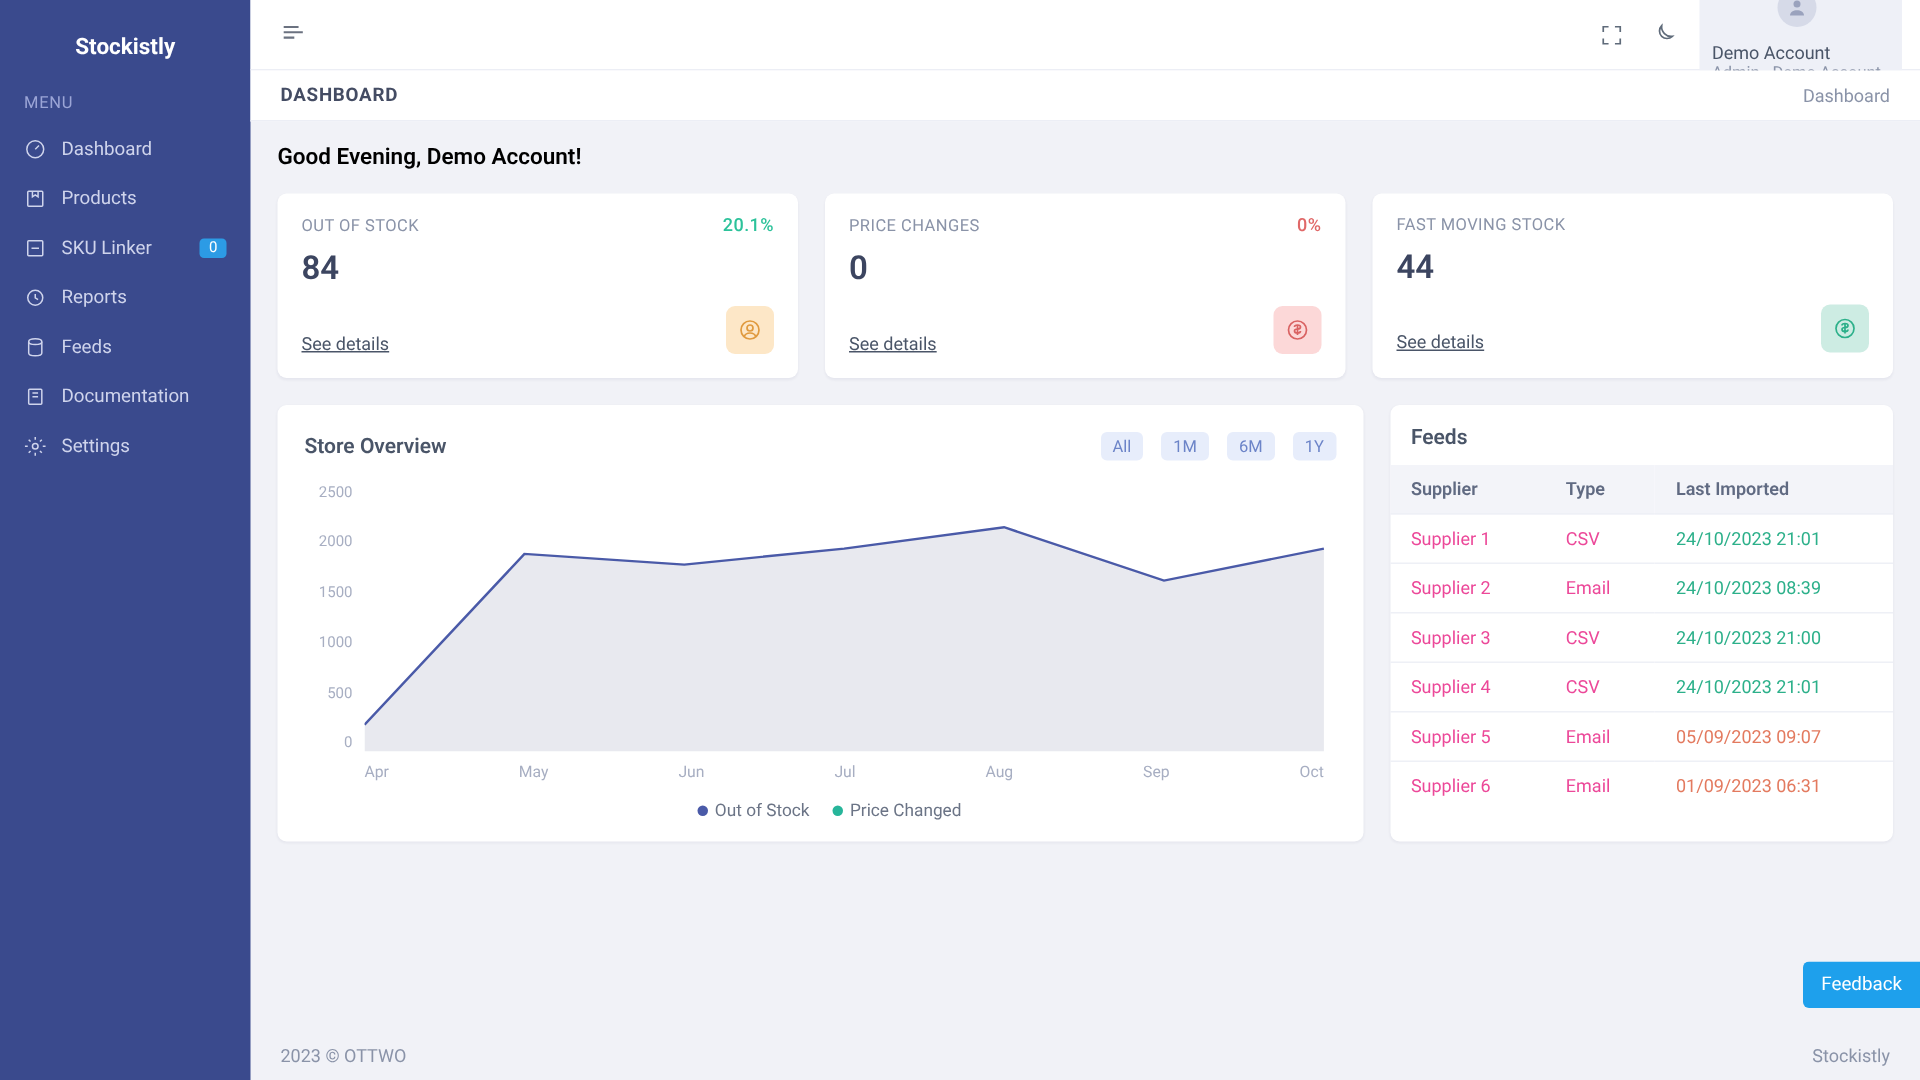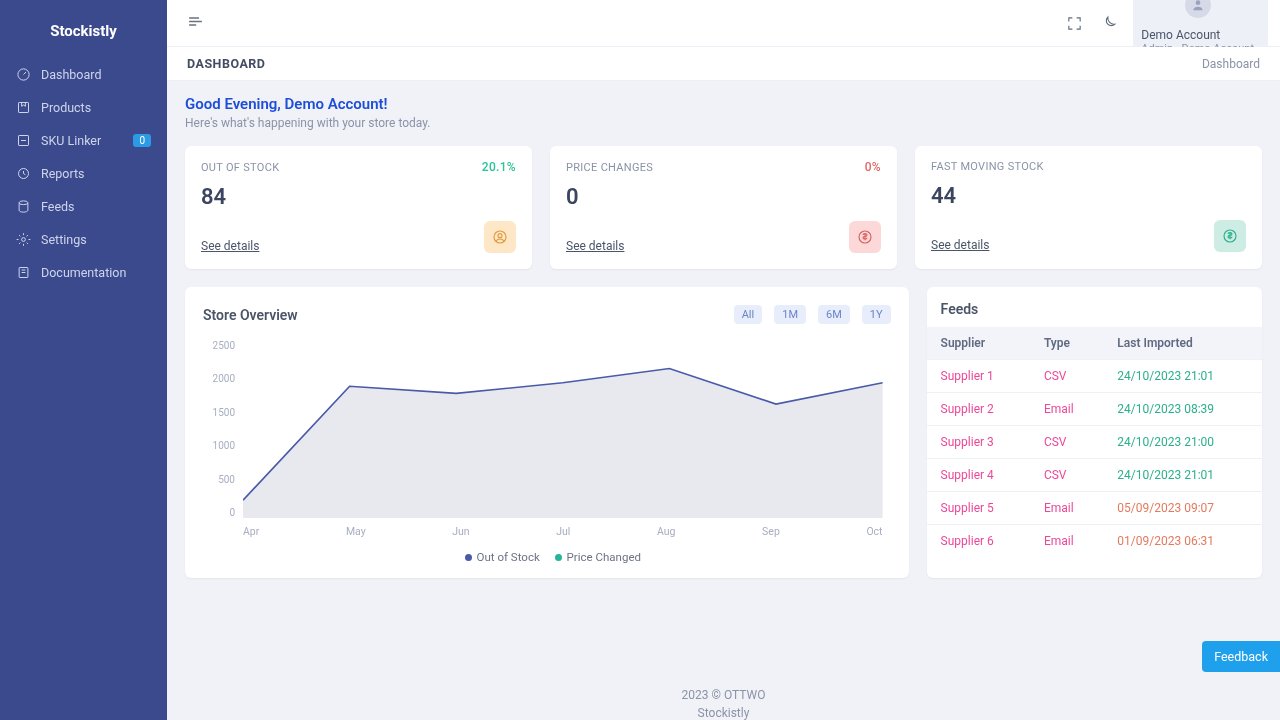--- a/index.html
+++ b/index.html
@@ -24,21 +24,21 @@
   .avatar{width:26px;height:26px;border-radius:50%;background:#d6dae8;display:flex;align-items:center;justify-content:center;}
   .avatar svg{width:14px;height:14px;fill:#9aa2bd;}
   .acc-txt .t1{font-size:12px;color:#4a5568;}
   .acc-txt .t2{font-size:11px;color:#8a93a8;}
   
   .page-strip{height:34px;background:#fff;display:flex;align-items:center;padding:0 20px;border-bottom:1px solid #eceef5;}
   .page-strip .title{font-weight:700;letter-spacing:.5px;font-size:12.5px;color:#444c63;}
   .page-strip .crumb{margin-left:auto;font-size:12px;color:#8a93a8;}
   
   .content{padding:14px 18px 0;flex:1;overflow:hidden;position:relative;}
-  .greet h2{font-size:15px;font-weight:600;color:#1d4ed8;}
+  .greet h2{font-size:15px;font-weight:600;color:#000000;}
   .greet p{font-size:12px;color:#8a93a8;margin-top:3px;}
   .cards{display:flex;gap:18px;margin-top:16px;}
   .card{flex:1;background:#fff;border-radius:6px;padding:14px 16px 16px;box-shadow:0 1px 2px rgba(30,40,80,.06);position:relative;}
   .card-head{display:flex;justify-content:space-between;align-items:center;font-size:11px;letter-spacing:.3px;color:#8a93a8;}
   .card-head .pct{font-size:12px;font-weight:500;}
   .pct.green{color:#2cc29a;}
   .pct.red{color:#e06868;}
   .card-val{font-size:22px;font-weight:600;color:#3c4560;margin-top:10px;}
   .card-foot{display:flex;justify-content:space-between;align-items:flex-end;margin-top:12px;}
   .see{font-size:12px;color:#4a5568;text-decoration:underline;cursor:pointer;}
@@ -66,31 +66,32 @@
   .legend .dot.a{background:#4a5aa8;}
   .legend .dot.b{background:#27b59a;}
   
   .feeds-title{font-size:14px;font-weight:600;color:#4a5568;padding:0 14px 10px;}
   table{width:100%;border-collapse:collapse;font-size:12px;}
   thead th{background:#f3f4f9;text-align:left;padding:9px 14px;color:#606a82;font-weight:600;font-size:12px;}
   tbody td{padding:9px 14px;border-top:1px solid #eef0f6;color:#ec4899;}
   td.date.ok{color:#2cb08a;}
   td.date.stale{color:#e37a5f;}
   
-  .footer{height:32px;display:flex;align-items:center;padding:0 20px;font-size:12px;color:#8a93a8;margin-top:auto;flex-direction:column;}
+  .footer{height:32px;display:flex;align-items:center;padding:0 20px;font-size:12px;color:#8a93a8;margin-top:auto;}
   .footer .sp{flex:1;}
   
   .feedback{position:fixed;right:0;bottom:48px;background:#1ea0ec;color:#fff;font-size:12.5px;padding:8px 12px;border-radius:4px 0 0 4px;cursor:pointer;margin-top:33px;}
 </style>
 </head>
 <body>
 
 <div class="app">
   <aside class="sidebar">
     <div class="brand">Stockistly</div>
+    <div class="menu-label">MENU</div>
 
     <div class="side-item">
       <span class="ico">
           <svg viewBox="0 0 24 24">
             <circle cx="12" cy="12" r="9"></circle>
             <path d="M12 12l4-4"></path>
           </svg>
         </span>
       <span>Dashboard</span>
     </div>
@@ -127,34 +128,34 @@
           <svg viewBox="0 0 24 24">
             <ellipse cx="12" cy="6" rx="7" ry="3"></ellipse>
             <path d="M5 6v12c0 1.7 3.1 3 7 3s7-1.3 7-3V6"></path>
           </svg>
         </span>
       <span>Feeds</span>
     </div>
     <div class="side-item">
       <span class="ico">
           <svg viewBox="0 0 24 24">
+            <rect x="5" y="4" width="14" height="16" rx="1"></rect>
+            <path d="M9 8h6M9 12h6"></path>
+          </svg>
+        </span>
+      <span>Documentation</span>
+    </div>
+    <div class="side-item">
+      <span class="ico">
+          <svg viewBox="0 0 24 24">
             <circle cx="12" cy="12" r="3"></circle>
             <path d="M12 2v3M12 19v3M4 12H1M23 12h-3M5 5l2 2M17 17l2 2M5 19l2-2M17 7l2-2"></path>
           </svg>
         </span>
       <span>Settings</span>
-    </div>
-    <div class="side-item">
-      <span class="ico">
-          <svg viewBox="0 0 24 24">
-            <rect x="5" y="4" width="14" height="16" rx="1"></rect>
-            <path d="M9 8h6M9 12h6"></path>
-          </svg>
-        </span>
-      <span>Documentation</span>
     </div>
   </aside>
 
   <div class="main">
     <div class="topbar">
       <span class="hamburger"><svg viewBox="0 0 24 24">
             <path d="M3 7h14M3 12h18M3 17h10"></path>
           </svg></span>
       <div class="tb-spacer"></div>
       <span class="tb-ico">
@@ -182,21 +183,20 @@
     </div>
 
     <div class="page-strip">
       <span class="title">DASHBOARD</span>
       <span class="crumb">Dashboard</span>
     </div>
 
     <div class="content">
       <div class="greet">
         <h2>Good Evening, Demo Account!</h2>
-        <p>Here's what's happening with your store today.</p>
       </div>
 
       <div class="cards">
         <div class="card">
           <div class="card-head">
             <span>OUT OF STOCK</span>
             <span class="pct green">20.1%</span>
           </div>
           <div class="card-val">84</div>
           <div class="card-foot">

